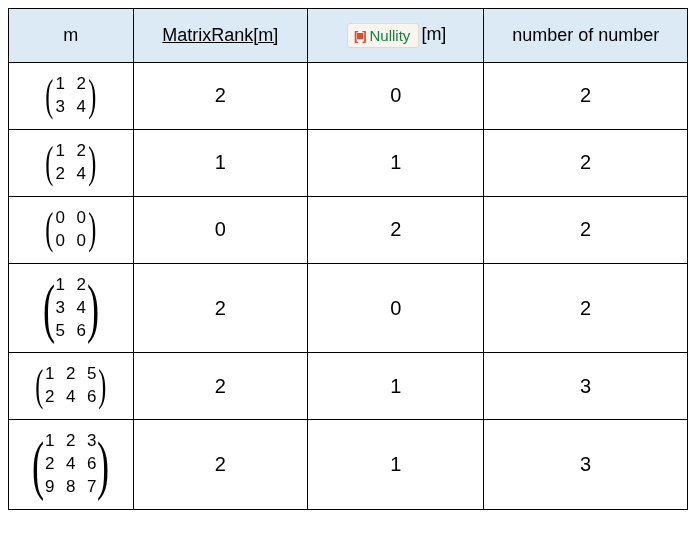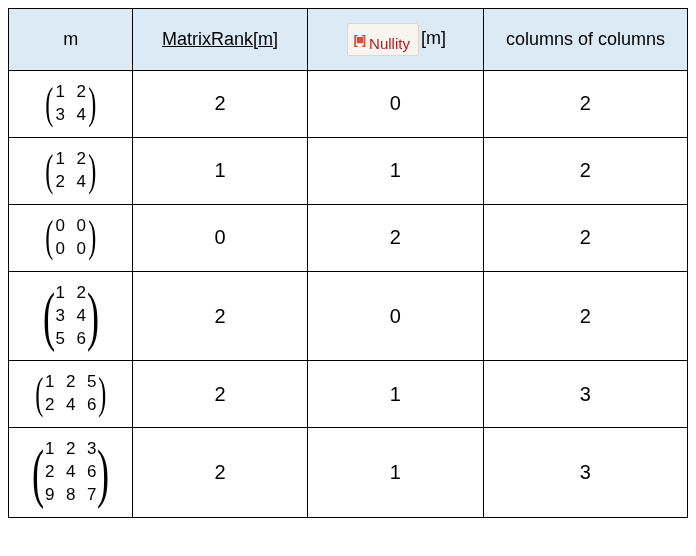--- a/index.html
+++ b/index.html
@@ -76,23 +76,22 @@
       font-size: 15px;
       gap: 5px;
     }
     .resource-icon {
       color: #d94f2e;
       font-weight: bold;
       font-size: 13px;
       letter-spacing: -2px;
     }
     .resource-label {
-      color: #b91c1c;
+      color: #15803d;
       font-family: Arial, sans-serif;
-      margin-top: 8px;
     }
     .header-expr {
       white-space: nowrap;
     }
     .col-m { width: 120px; }
     .col-rank { width: 170px; text-decoration: underline; }
     .col-null { width: 175px; }
     .col-cols { width: 215px; }
   </style>
 </head>
@@ -104,21 +103,21 @@
       <th class="col-m">m</th>
       <th class="col-rank">MatrixRank[m]</th>
       <th class="col-null">
         <span class="header-expr">
           <span class="resource-box">
             <span class="resource-icon">[■]</span>
             <span class="resource-label">Nullity</span>
           </span><span>[m]</span>
         </span>
       </th>
-      <th class="col-cols">columns of columns</th>
+      <th class="col-cols">number of number</th>
     </tr>
   </thead>
   <tbody id="tbody">
   <tr>
         <td class="matrix-cell"><div class="matrix">
             <span class="paren">(</span>
             <div class="matrix-content">
               <div class="matrix-row">
                 <span>1</span>
                 <span>2</span>

